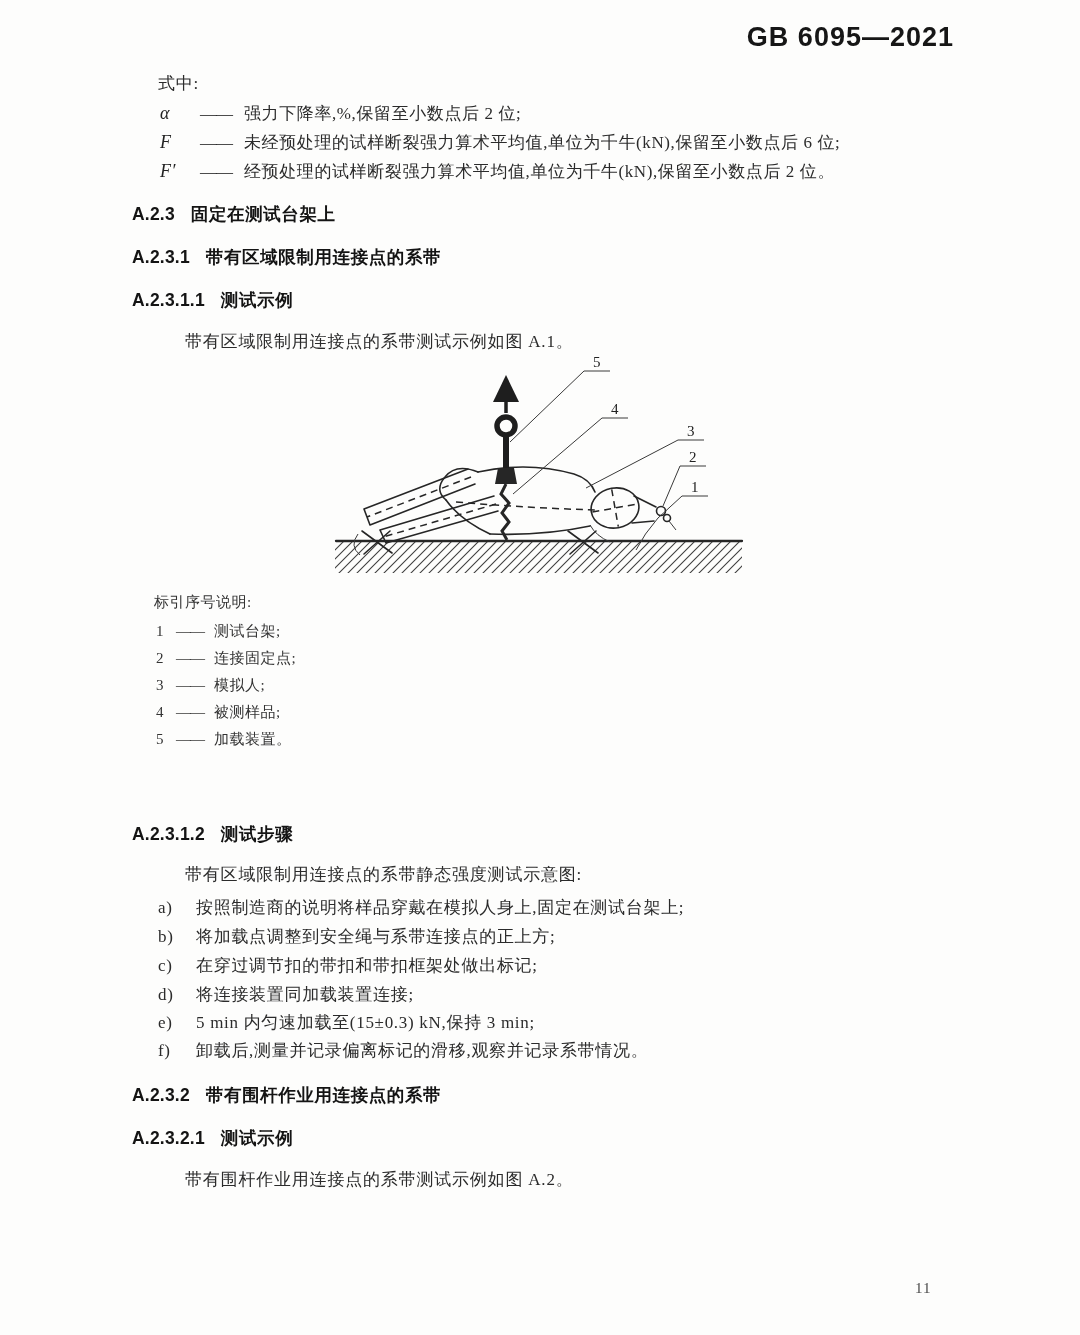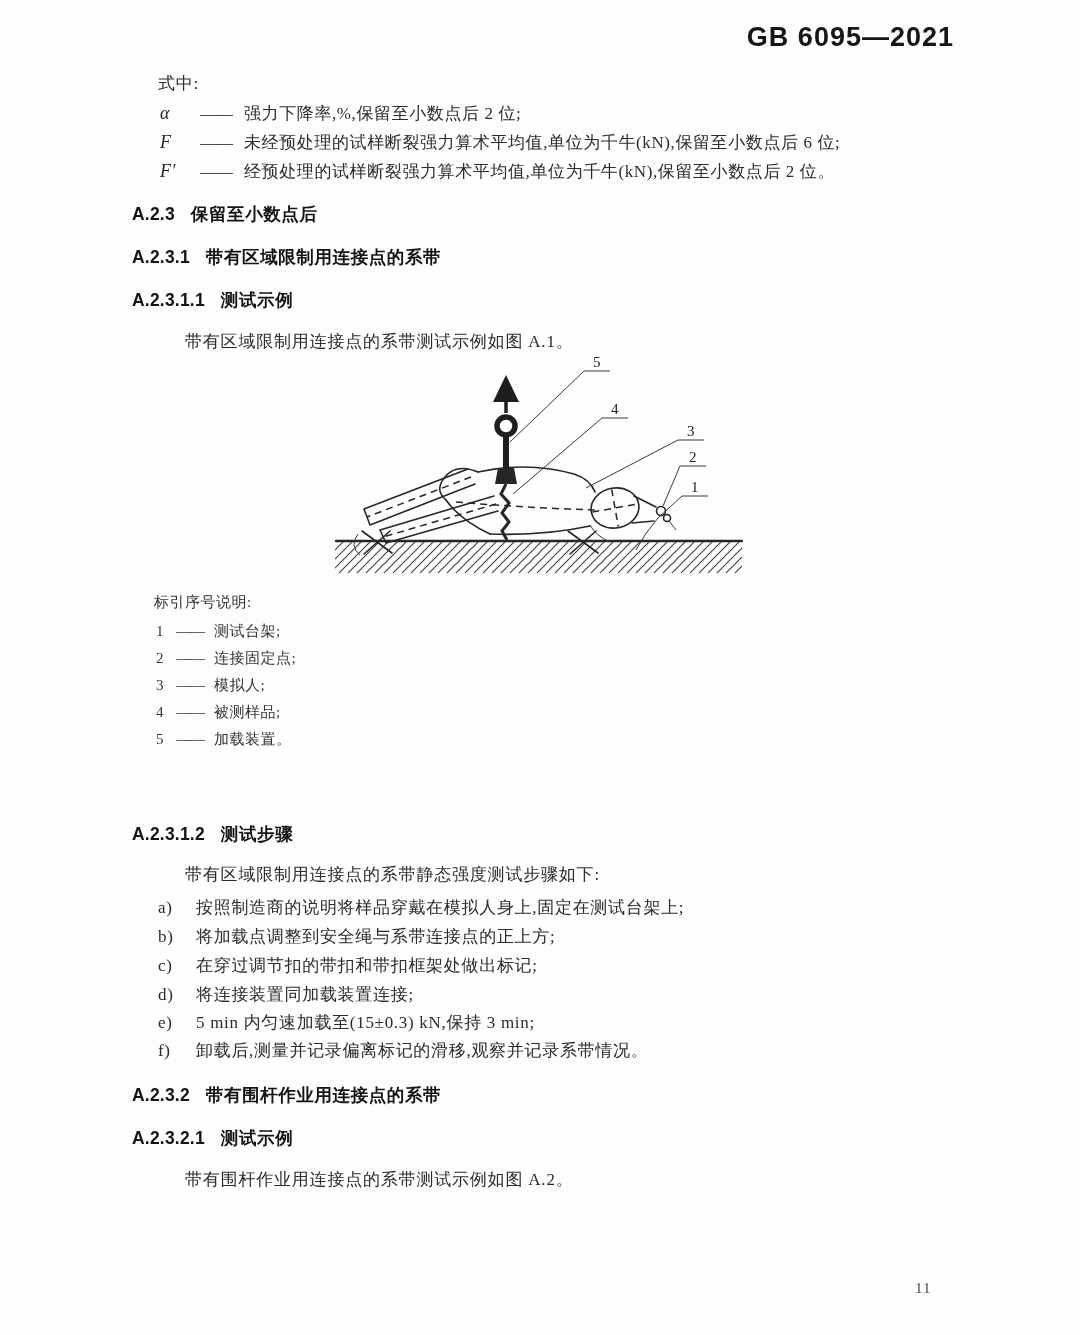--- a/index.html
+++ b/index.html
@@ -70,21 +70,21 @@
     <span>未经预处理的试样断裂强力算术平均值,单位为千牛(kN),保留至小数点后 6 位;</span>
   </div>
   <div class="abs frow" style="top:160px;left:160px;">
     <span class="fsym">F′</span>
     <span class="fdash">——</span>
     <span>经预处理的试样断裂强力算术平均值,单位为千牛(kN),保留至小数点后 2 位。</span>
   </div>
 
   <div class="abs h" style="top:202px;left:120px;">
     <span class="num">A.2.3</span>
-    <span>保留至小数点后</span>
+    <span>固定在测试台架上</span>
   </div>
   <div class="abs h" style="top:245px;left:120px;">
     <span class="num">A.2.3.1</span>
     <span>带有区域限制用连接点的系带</span>
   </div>
   <div class="abs h" style="top:288px;left:120px;">
     <span class="num">A.2.3.1.1</span>
     <span>测试示例</span>
   </div>
 
@@ -204,21 +204,21 @@
     <span class="lgdash">——</span>
     <span>加载装置。</span>
   </div>
 
 
   <div class="abs h" style="top:822px;left:120px;">
     <span class="num">A.2.3.1.2</span>
     <span>测试步骤</span>
   </div>
 
-  <div class="abs para" style="top:863px;left:185px;">带有区域限制用连接点的系带静态强度测试步骤如下:</div>
+  <div class="abs para" style="top:863px;left:185px;">带有区域限制用连接点的系带静态强度测试示意图:</div>
 
   <div class="abs step" style="top:896px;left:158px;">
     <span class="slabel">a)</span>
     <span>按照制造商的说明将样品穿戴在模拟人身上,固定在测试台架上;</span>
   </div>
   <div class="abs step" style="top:925px;left:158px;">
     <span class="slabel">b)</span>
     <span>将加载点调整到安全绳与系带连接点的正上方;</span>
   </div>
   <div class="abs step" style="top:954px;left:158px;">

